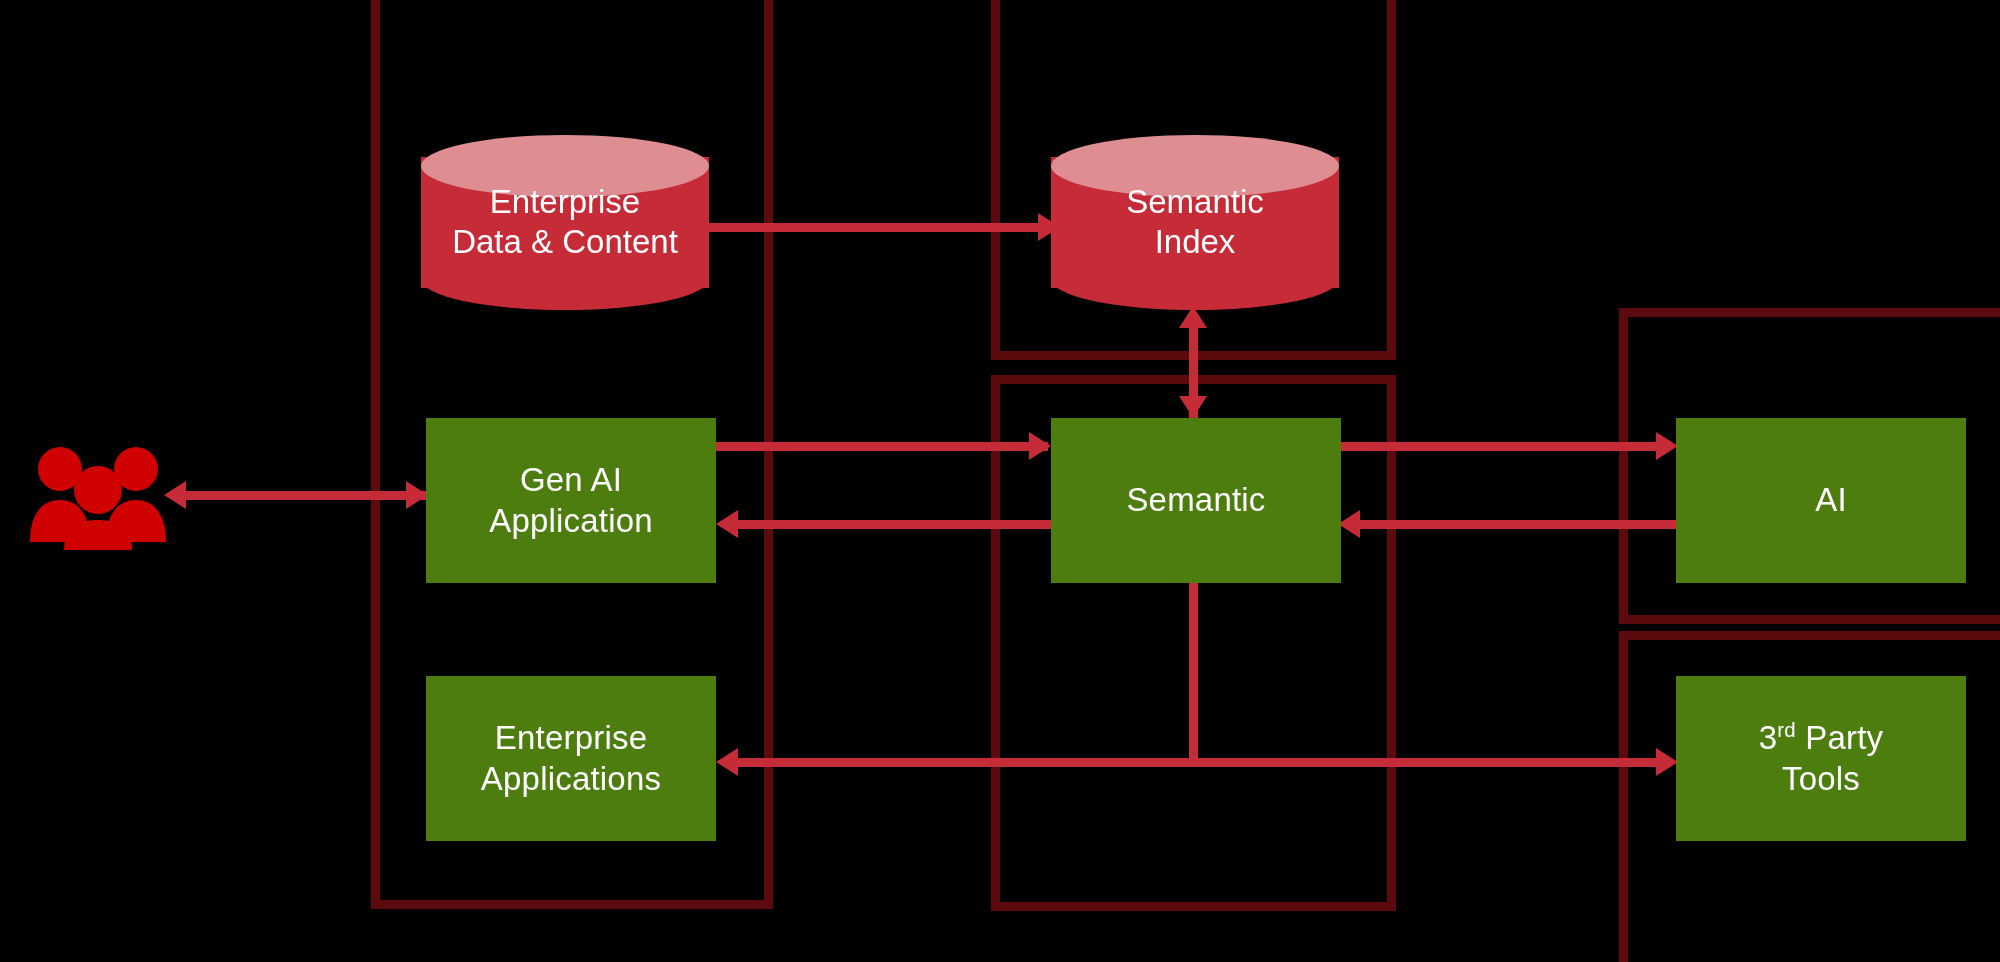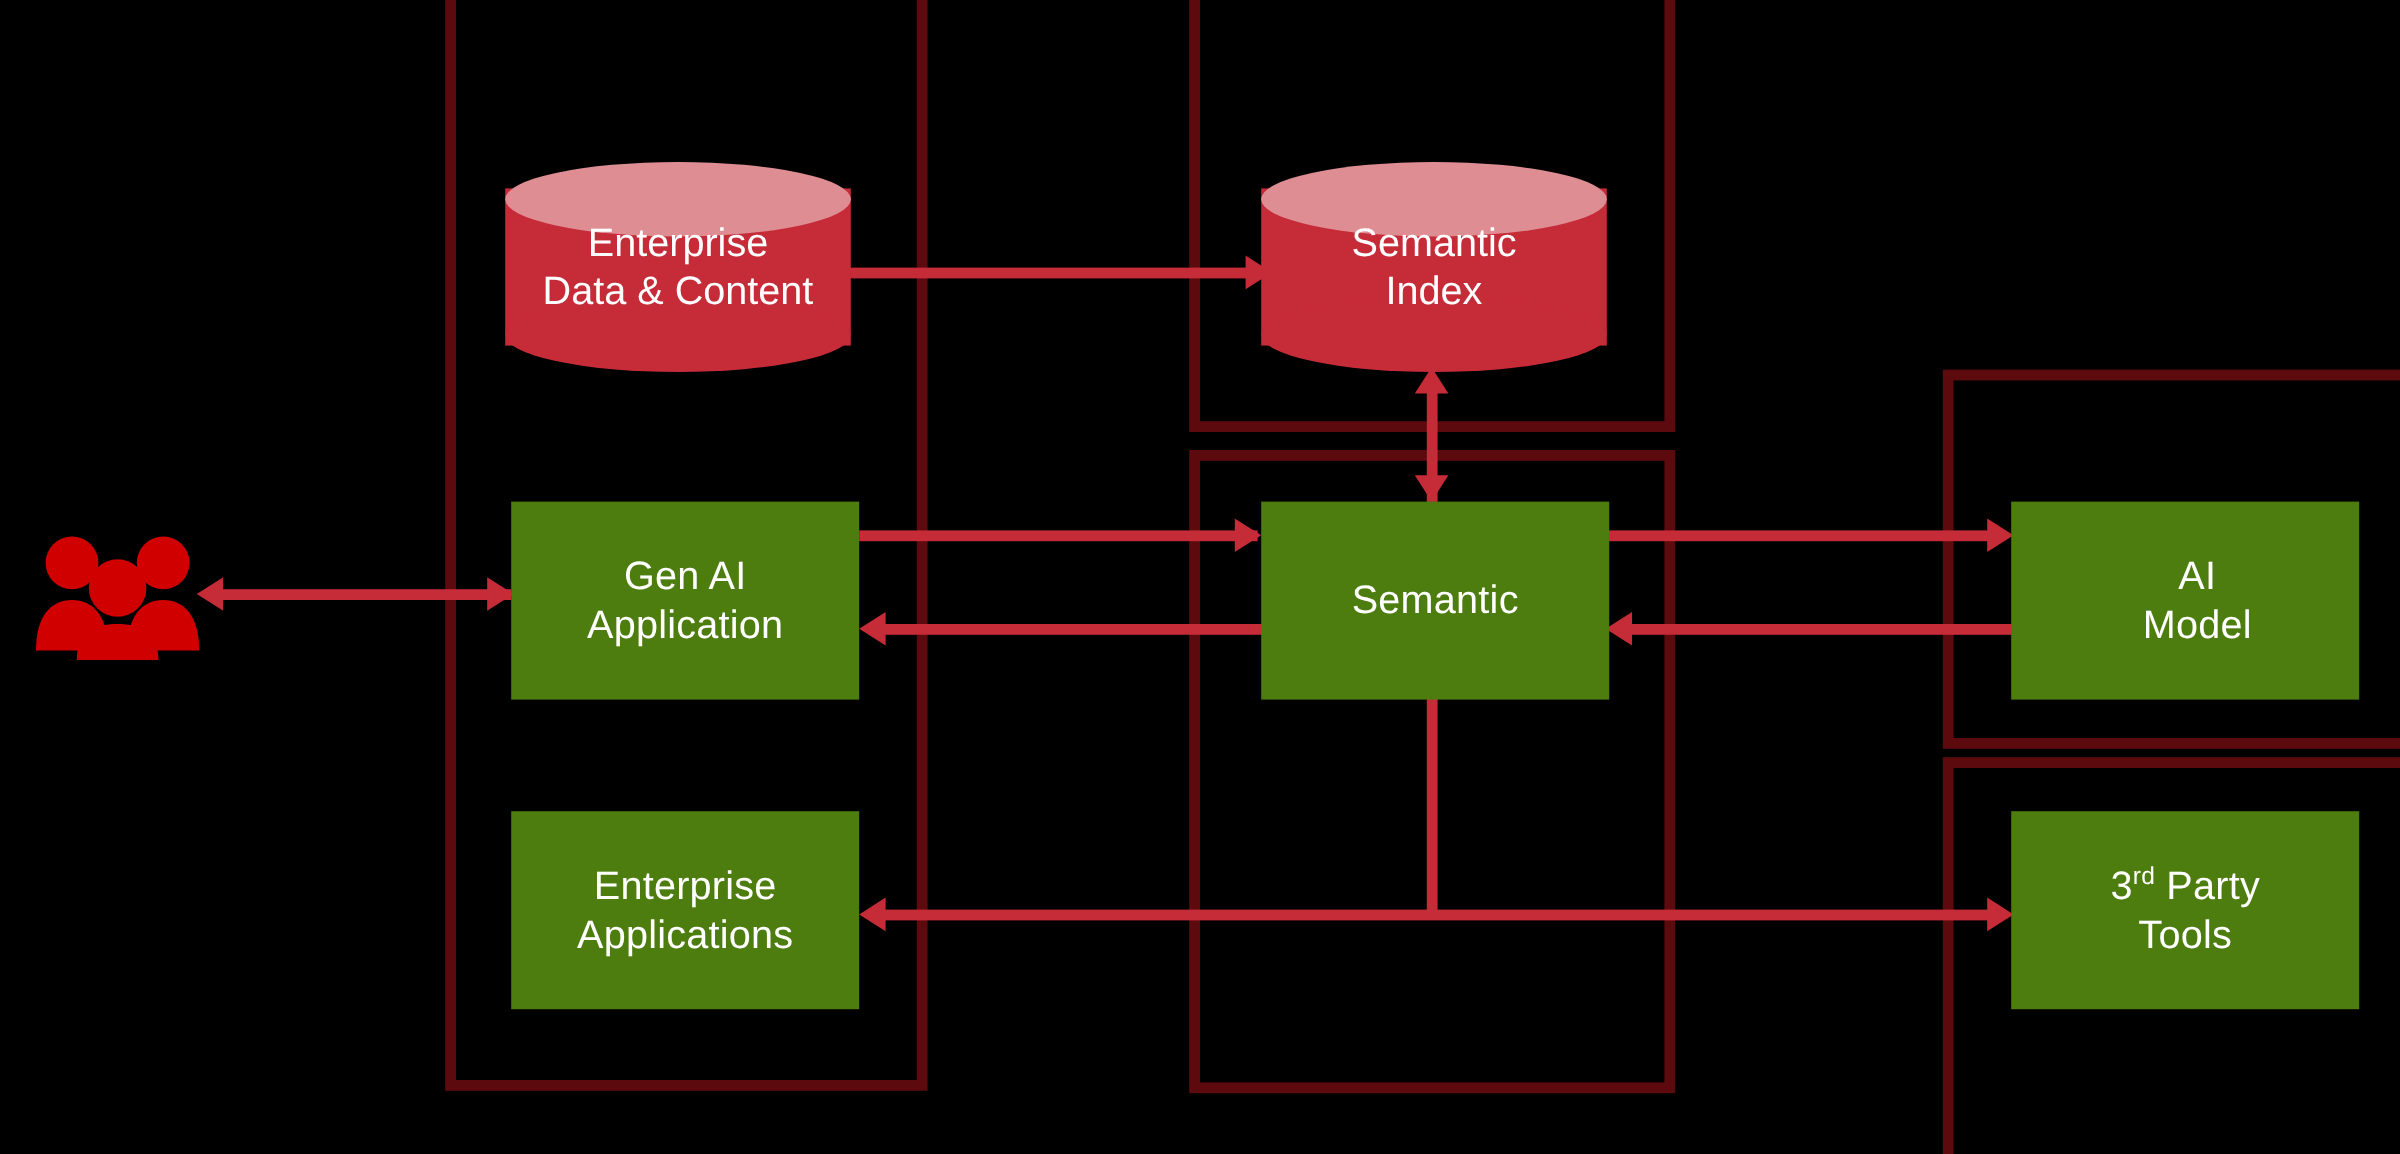--- a/index.html
+++ b/index.html
@@ -237,21 +237,20 @@
   <div class="node-box" style="left:410px; top:676px; width:290px; height:165px;">
     <span class="label">
       <span>Enterprise</span>
       <span class="line2">Applications</span>
     </span>
   </div>
 
   <div class="node-box" style="left:1660px; top:418px; width:290px; height:165px;padding-left:20px;">
     <span class="label">
       <span>AI</span>
-      <span class="line2">Model</span>
     </span>
   </div>
 
   <div class="node-box" style="left:1660px; top:676px; width:290px; height:165px;">
     <span class="label">
       <span><span>3</span><sup>rd</sup><span> Party</span></span>
       <span class="line2">Tools</span>
     </span>
   </div>
 

